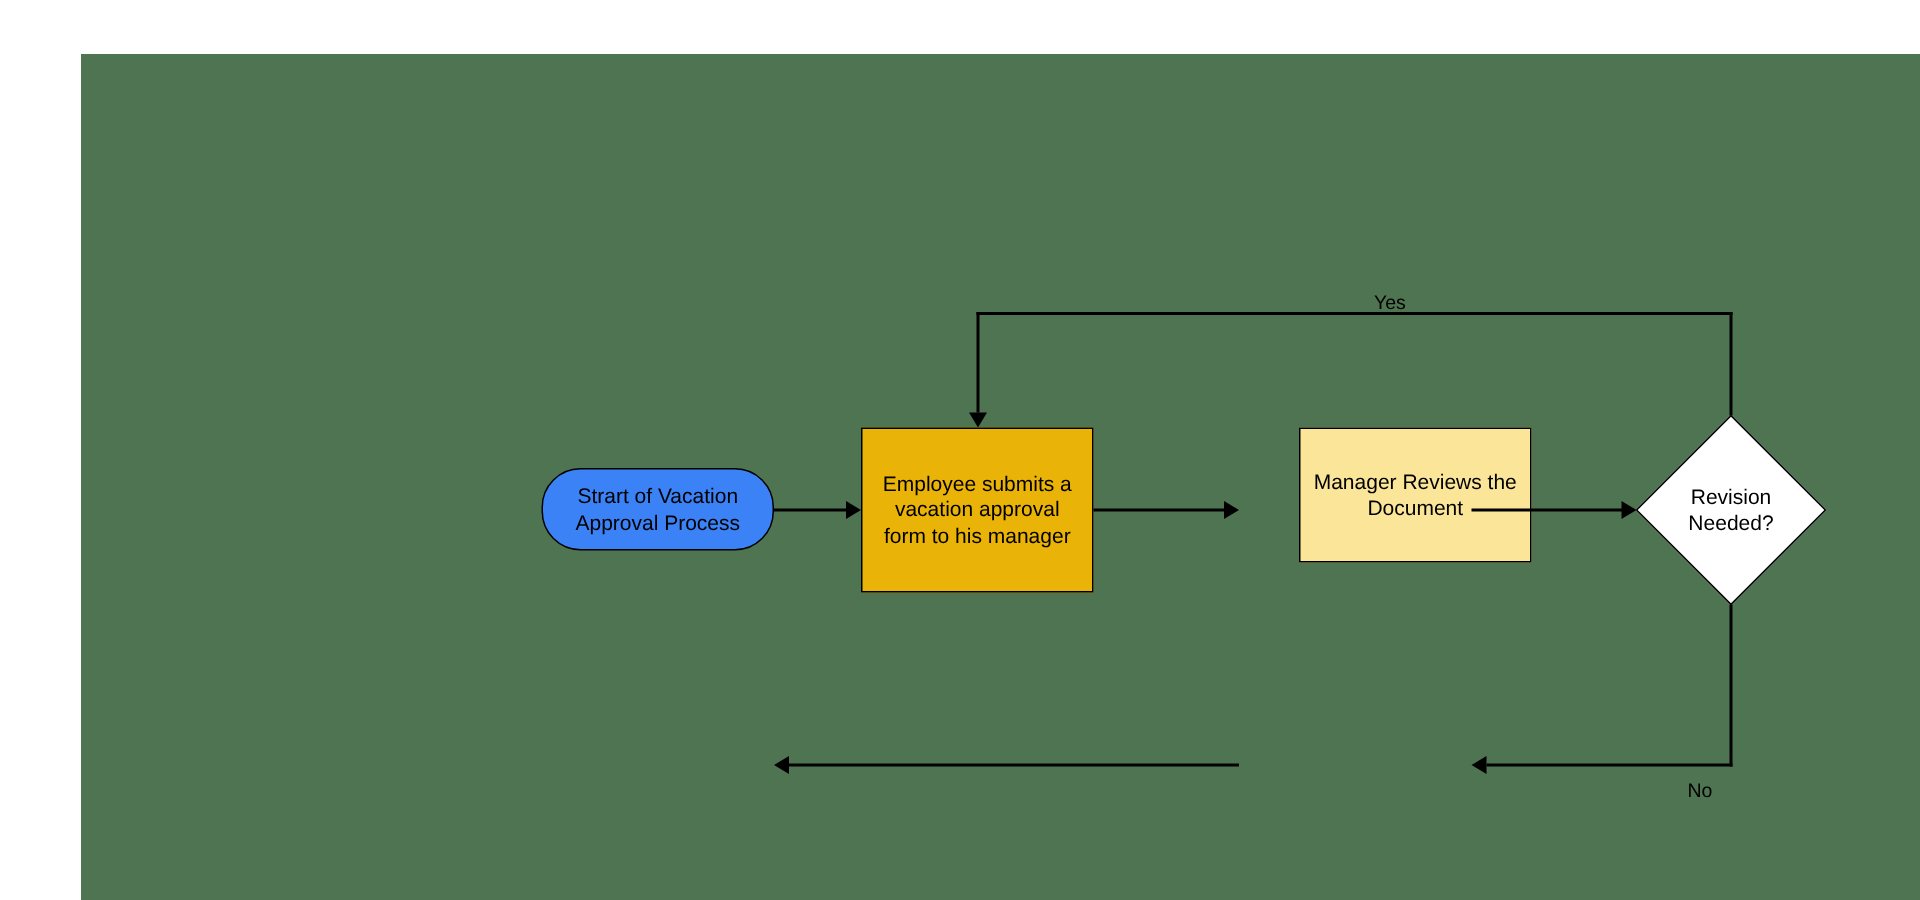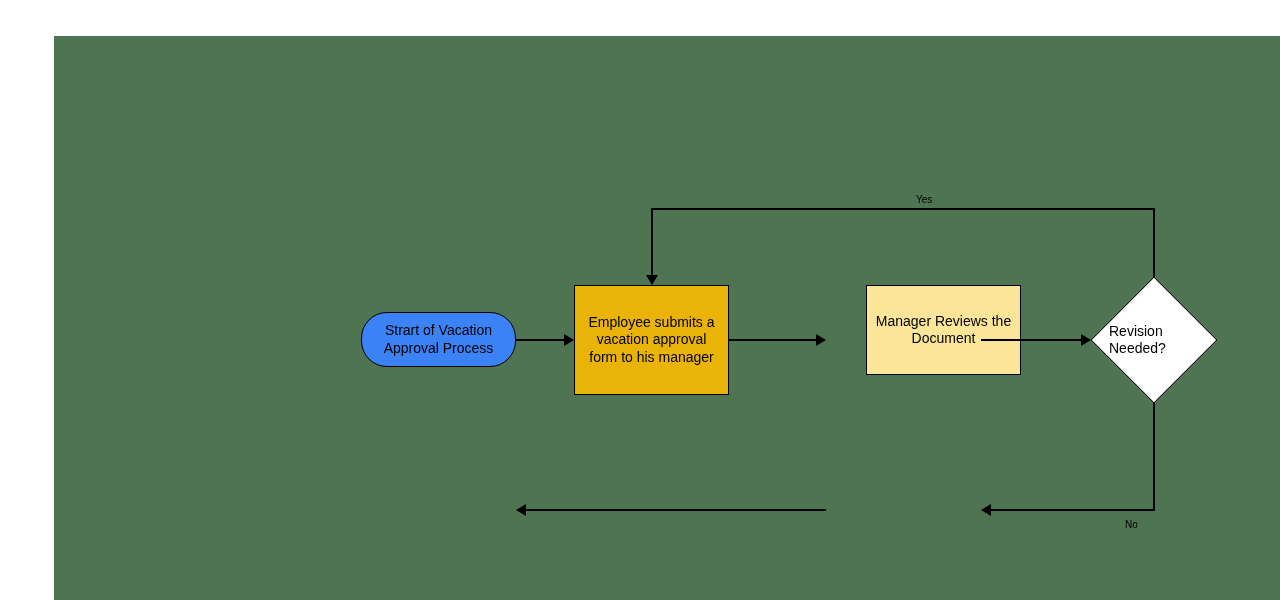--- a/index.html
+++ b/index.html
@@ -7,22 +7,22 @@
   .canvas{position:absolute;left:54px;top:36px;width:1226px;height:564px;background:#4f7451}
   .node{position:absolute;display:flex;align-items:center;justify-content:center;text-align:center;box-sizing:border-box;padding:6px;line-height:1.25}
   .terminator{border:1px solid #000;border-radius:26px}
   .process{border:1px solid #000}
   .start{background:#3b82f6}
   .blue{background:#eab308}
   .yellow{background:#fae599}
   .end{background:#d6e6b8}
   .diamond-wrap{position:absolute}
   .diamond-shape{position:absolute;left:0;top:0;width:100%;height:100%;transform:rotate(45deg);background:#fff;border:1px solid #000;box-sizing:border-box}
-  .diamond-label{position:absolute;left:0;top:0;width:100%;height:100%;display:flex;align-items:center;justify-content:center;text-align:left;line-height:1.25}
-  .edge-label{position:absolute;font-size:10px}
+  .diamond-label{position:absolute;left:0;top:0;width:100%;height:100%;display:flex;align-items:center;justify-content:center;text-align:center;line-height:1.25}
+  .edge-label{position:absolute;font-size:13px}
   .h-line{position:absolute;height:2px;background:#000}
   .v-line{position:absolute;width:2px;background:#000}
   .arrow{position:absolute;width:0;height:0}
   .arrow.right{border-top:6px solid transparent;border-bottom:6px solid transparent;border-left:10px solid #000}
   .arrow.left{border-top:6px solid transparent;border-bottom:6px solid transparent;border-right:10px solid #000}
   .arrow.down{border-left:6px solid transparent;border-right:6px solid transparent;border-top:10px solid #000}
 </style>
 </head>
 <body>
 

